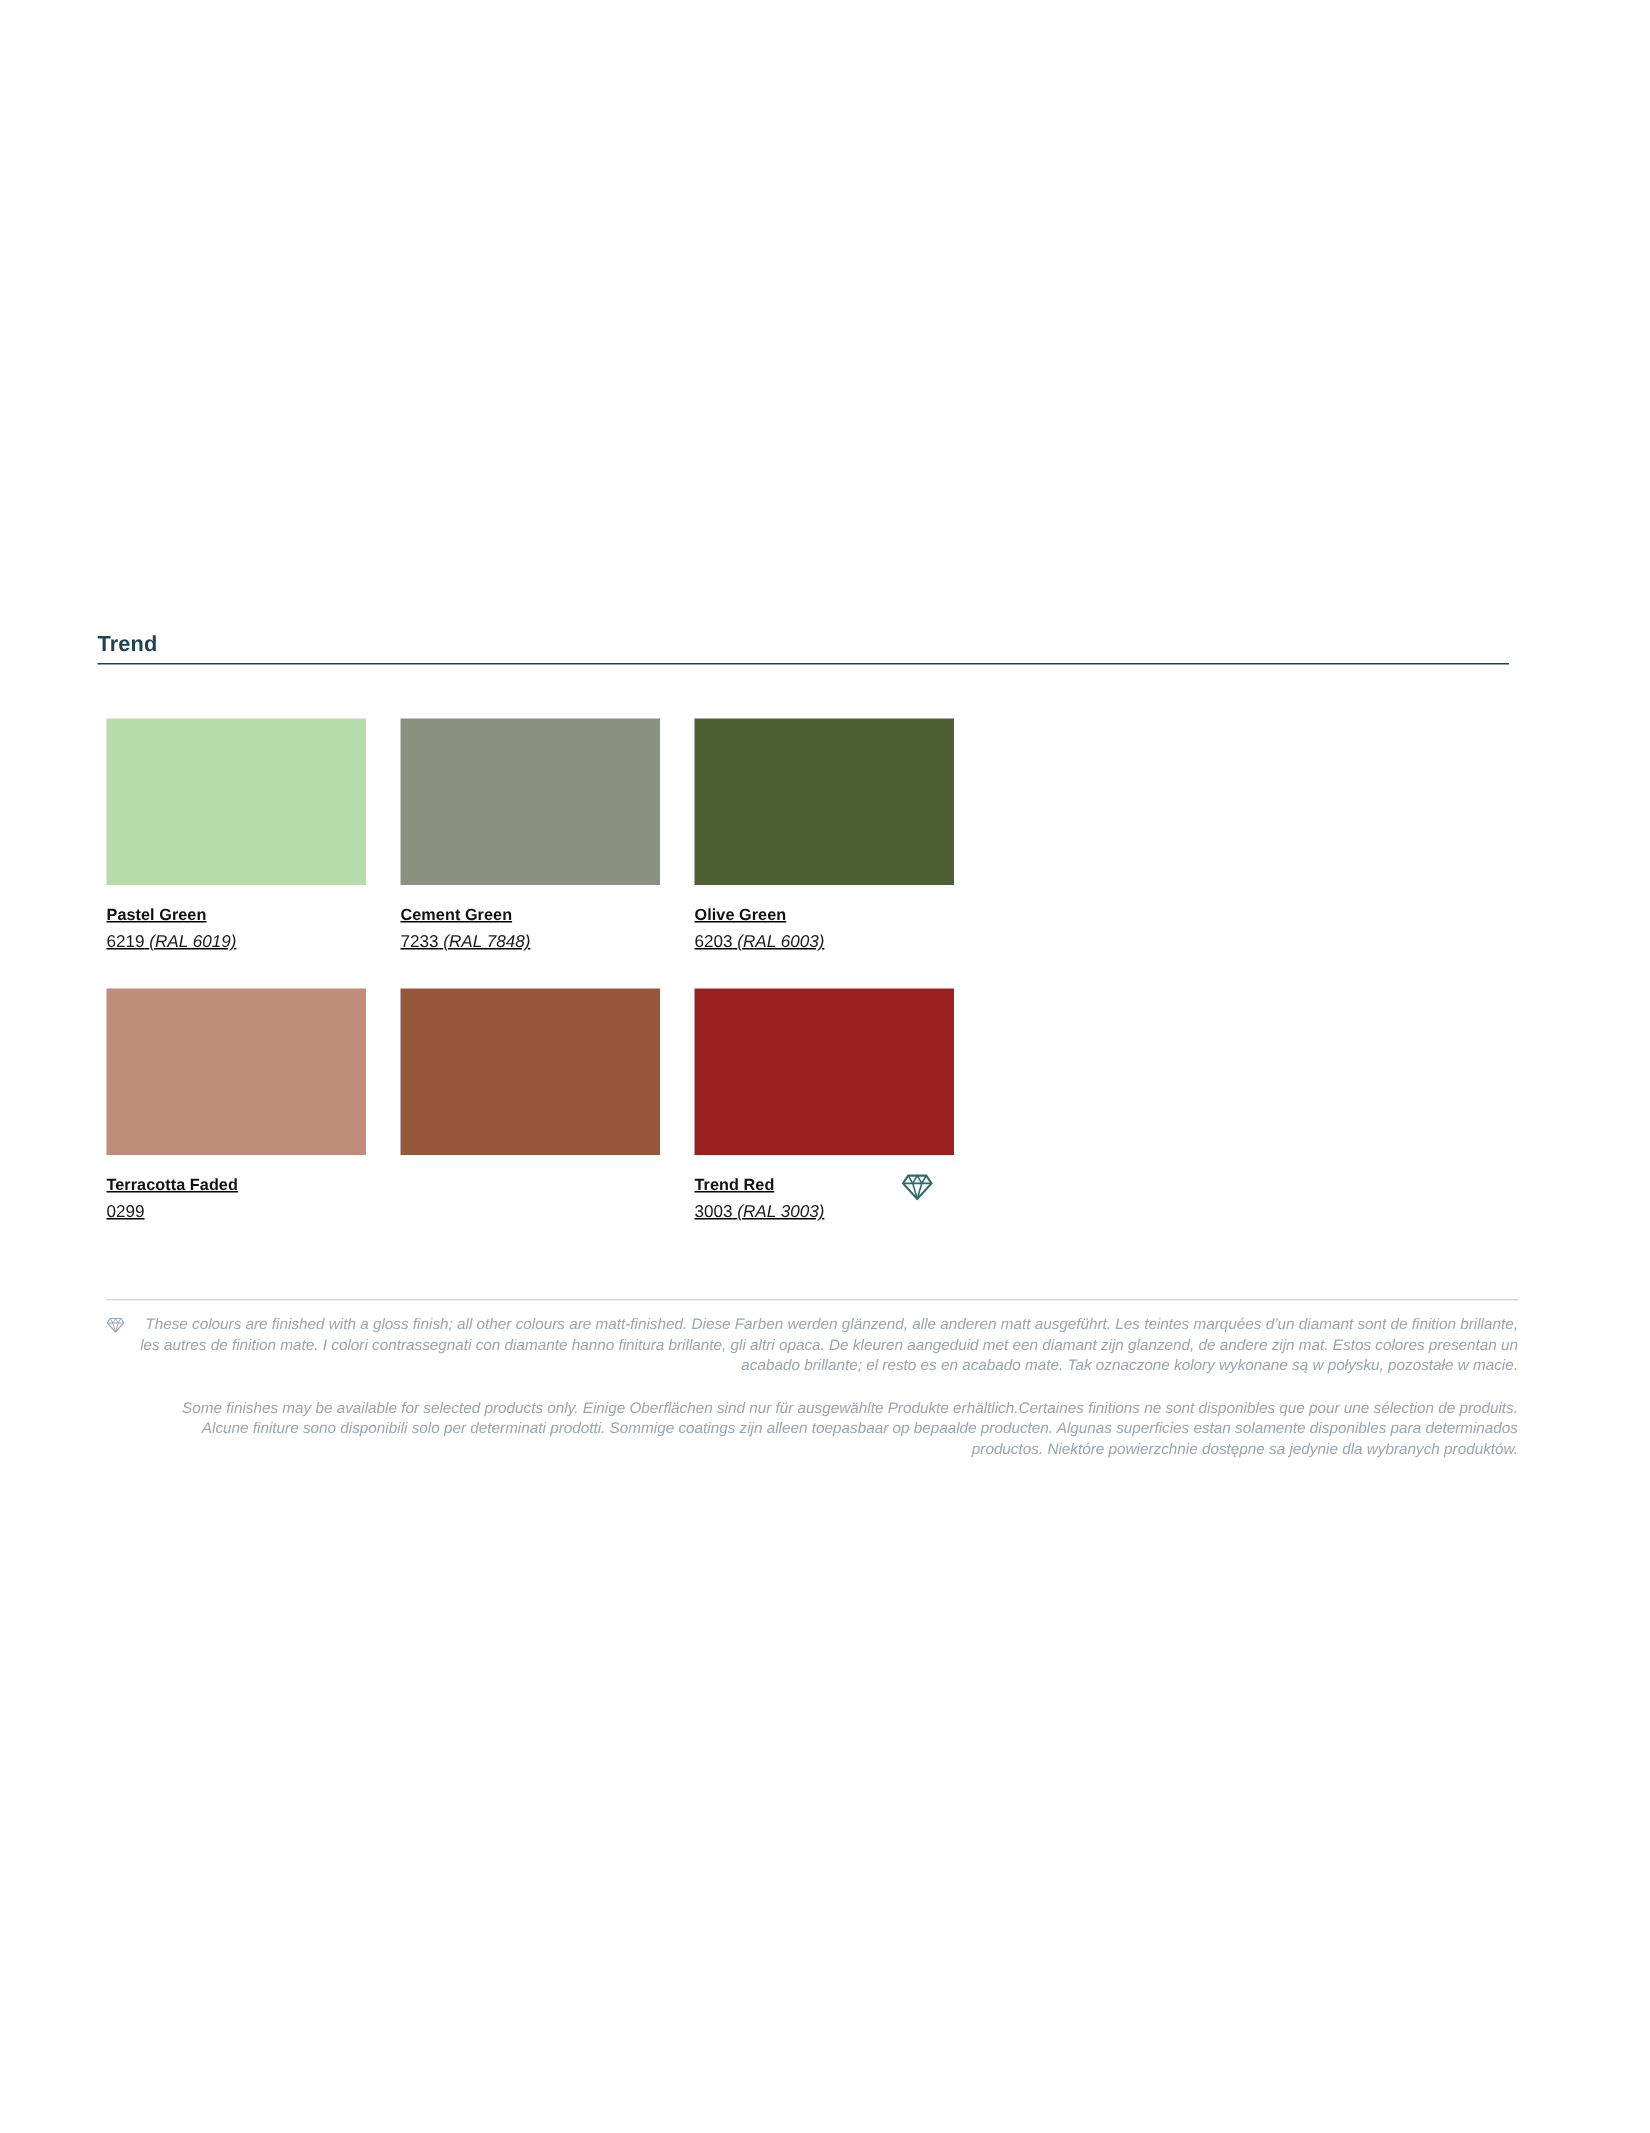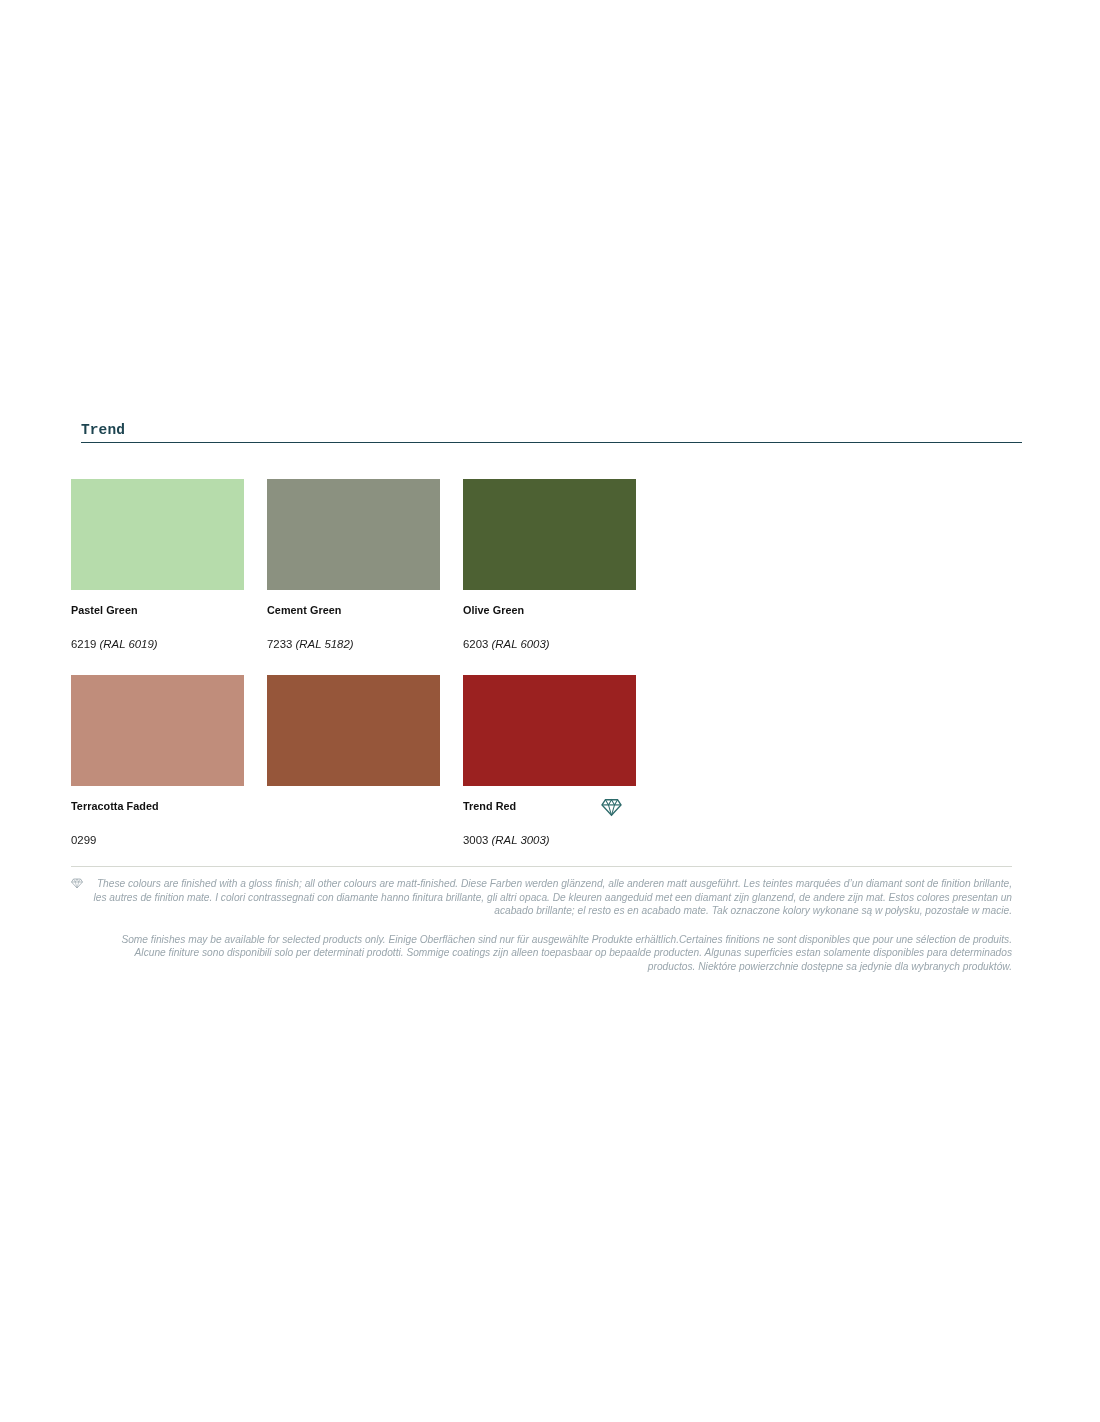--- a/index.html
+++ b/index.html
@@ -22,24 +22,23 @@
     left: 0;
     top: 0;
     width: 1100px;
     height: 1422px;
     overflow: hidden;
   }
 
   
   .section {
     position: absolute;
-    left: 81px;
+    left: 65px;
     top: 421px;
     width: 941px;
-    font-family: Liberation Mono, monospace;
   }
   .section-title {
     font-size: 14.5px;
     font-weight: bold;
     color: #1d4450;
     letter-spacing: 0.1px;
     line-height: 18px;
     padding-bottom: 3px;
   }
   .section-rule {
@@ -47,20 +46,21 @@
     background: #1d4450;
     width: 100%;
   }
 
   
   .swatch-grid {
     position: absolute;
     left: 71px;
     top: 479px;
     width: 950px;
+    text-decoration: underline;
   }
   .swatch-row {
     display: flex;
     flex-direction: row;
     margin-bottom: 23px;
   }
   .swatch-cell {
     width: 173px;
     margin-right: 23px;
     position: relative;
@@ -79,21 +79,21 @@
     font-weight: bold;
     color: #111111;
     line-height: 14px;
     letter-spacing: 0.05px;
     white-space: nowrap;
   }
   .swatch-code {
     font-size: 11.4px;
     color: #1a1a1a;
     line-height: 16px;
-    margin-top: 19px;
+    margin-top: 3px;
     white-space: nowrap;
   }
   .swatch-code .ral {
     font-style: italic;
   }
   .gloss-marker {
     position: absolute;
     right: 13px;
     top: 12px;
     width: 22px;
@@ -163,21 +163,21 @@
           <div class="swatch-chip" style="background: rgb(182, 220, 171);"></div>
           <div class="swatch-meta">
             <div class="swatch-name">Pastel Green</div>
             <div class="swatch-code"><span>6219</span> <span class="ral">(RAL 6019)</span></div>
           </div>
         </div>
         <div class="swatch-cell">
           <div class="swatch-chip" style="background: rgb(139, 145, 128);"></div>
           <div class="swatch-meta">
             <div class="swatch-name">Cement Green</div>
-            <div class="swatch-code"><span>7233</span> <span class="ral">(RAL 5182)</span></div>
+            <div class="swatch-code"><span>7233</span> <span class="ral">(RAL 7848)</span></div>
           </div>
         </div>
         <div class="swatch-cell">
           <div class="swatch-chip" style="background: rgb(77, 97, 51);"></div>
           <div class="swatch-meta">
             <div class="swatch-name">Olive Green</div>
             <div class="swatch-code"><span>6203</span> <span class="ral">(RAL 6003)</span></div>
           </div>
         </div>
       </div>

